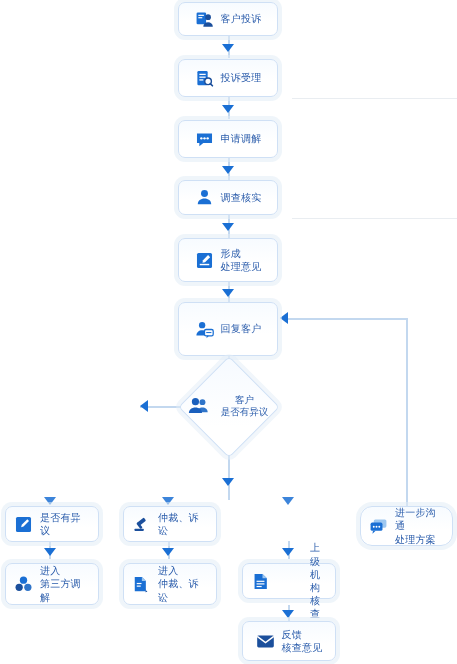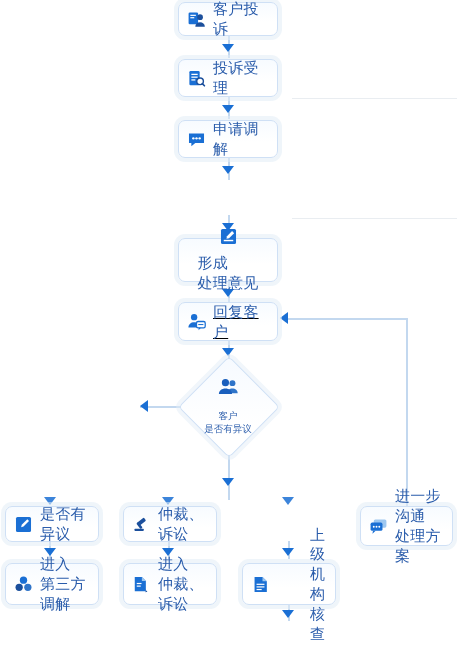--- a/index.html
+++ b/index.html
@@ -41,21 +41,21 @@
     box-shadow: 0 0 0 4px rgba(226,236,246,0.55);
   }
   .node .ico {
     flex: 0 0 auto;
     width: 19px;
     height: 19px;
     display: block;
   }
   .node .lbl {
     color: #2a5cab;
-    font-size: 15px;
+    font-size: 10px;
     line-height: 1.32;
     white-space: pre-line;
     letter-spacing: .2px;
     text-align: left;
   }
 
   
   .diamond-wrap {
     position: absolute;
   }
@@ -73,21 +73,21 @@
     border-radius: 5px;
     box-shadow: 0 0 0 4px rgba(228,237,247,0.5);
   }
   .diamond-content {
     position: absolute;
     left: 0;
     top: 0;
     width: 100%;
     height: 100%;
     display: flex;
-    flex-direction: column;
+    flex-direction: row;
     align-items: center;
     justify-content: center;
     gap: 12px;
   }
   .diamond-content .ico { width: 21px; height: 21px; display:block; }
   .diamond-content .lbl {
     color: #2a5cab;
     font-size: 9.5px;
     line-height: 1.3;
     text-align: center;
@@ -204,34 +204,43 @@
       <svg viewBox="0 0 24 24" width="19" height="19">
         <path d="M2.5 4.5h19v12h-11l-5 4v-4h-3z" fill="#1a6fd4"></path>
         <circle cx="8" cy="10.5" r="1.5" fill="#ffffff"></circle>
         <circle cx="12" cy="10.5" r="1.5" fill="#ffffff"></circle>
         <circle cx="16" cy="10.5" r="1.5" fill="#ffffff"></circle>
       </svg>
     </span>
     <span class="lbl">申请调解</span>
   </div>
 
-
-  <div class="node" style="left:178px; top:238px; width:100px; height:44px;flex-direction:column;">
+  <div class="node" style="left:178px; top:180px; width:100px; height:35px;">
+    <span class="ico">
+      <svg viewBox="0 0 24 24" width="19" height="19">
+        <circle cx="12" cy="7" r="4.4" fill="#1a6fd4"></circle>
+        <path d="M3.5 20.5c0-4.4 3.8-7.2 8.5-7.2s8.5 2.8 8.5 7.2z" fill="#1a6fd4"></path>
+      </svg>
+    </span>
+    <span class="lbl">调查核实</span>
+  </div>
+
+  <div class="node" style="left:178px; top:238px; width:100px; height:44px;">
     <span class="ico">
       <svg viewBox="0 0 24 24" width="19" height="19">
         <rect x="2.5" y="2.5" width="19" height="19" rx="2" fill="#1a6fd4"></rect>
         <path d="M16.5 5.2l2.6 2.6-6.4 6.4-3.3.7.7-3.3z" fill="#ffffff"></path>
         <rect x="6" y="16.2" width="12" height="1.8" fill="#ffffff"></rect>
       </svg>
     </span>
     <span class="lbl">形成
 处理意见</span>
   </div>
 
-  <div class="node" style="left:178px; top:302px; width:100px; height:39px;text-decoration:underline;">
+  <div class="node" style="left:178px; top:302px; width:100px; height:54px;">
     <span class="ico">
       <svg viewBox="0 0 24 24" width="19" height="19">
         <circle cx="9" cy="6.5" r="4" fill="#1a6fd4"></circle>
         <path d="M1.8 19.5c0-4 3.2-6.6 7.2-6.6s7.2 2.6 7.2 6.6z" fill="#1a6fd4"></path>
         <rect x="12" y="12" width="11" height="8" rx="2" fill="#ffffff" stroke="#1a6fd4" stroke-width="1.6"></rect>
         <path d="M15 20l-.5 3 3.2-3z" fill="#1a6fd4"></path>
         <rect x="14.2" y="15.2" width="6.5" height="1.3" fill="#1a6fd4"></rect>
       </svg>
     </span>
     <span class="lbl">回复客户</span>
@@ -269,21 +278,21 @@
       <svg viewBox="0 0 24 24" width="19" height="19">
         <rect x="3" y="17.5" width="12" height="2.6" rx="1" fill="#1b4f9c"></rect>
         <rect x="6.5" y="6" width="11" height="5" rx="1.4" fill="#1b4f9c" transform="rotate(-38 12 8.5)"></rect>
         <rect x="7.5" y="9" width="3.2" height="9" rx="1.2" fill="#1b4f9c" transform="rotate(-38 9 13)"></rect>
       </svg>
     </span>
     <span class="lbl">仲裁、诉讼</span>
   </div>
 
 
-  <div class="node" style="left:360px; top:506px; width:93px; height:40px;">
+  <div class="node" style="left:360px; top:506px; width:93px; height:40px;border-radius:12px;">
     <span class="ico">
       <svg viewBox="0 0 24 24" width="19" height="19">
         <rect x="6" y="3" width="16" height="10.5" rx="2" fill="#9dc7f0"></rect>
         <rect x="2" y="7" width="15" height="10.5" rx="2" fill="#1a6fd4"></rect>
         <path d="M5 17.5l-.6 3.5 4-3.5z" fill="#1a6fd4"></path>
         <circle cx="6" cy="12.3" r="1.2" fill="#ffffff"></circle>
         <circle cx="9.5" cy="12.3" r="1.2" fill="#ffffff"></circle>
         <circle cx="13" cy="12.3" r="1.2" fill="#ffffff"></circle>
       </svg>
     </span>
@@ -310,28 +319,38 @@
         <path d="M12.5 2.5l5 5h-5z" fill="#9dc7f0"></path>
         <rect x="6" y="10" width="6" height="1.5" fill="#ffffff"></rect>
         <rect x="6" y="13.3" width="5" height="1.5" fill="#ffffff"></rect>
         <path d="M13 14.5l6.5 6.5-2.6.7.7-2.6z" fill="#1b4f9c"></path>
       </svg>
     </span>
     <span class="lbl">进入
 仲裁、诉讼</span>
   </div>
 
-  <div class="node" style="left:242px; top:563px; width:94px; height:42px;gap:40px;">
+  <div class="node" style="left:242px; top:563px; width:94px; height:36px;gap:40px;">
     <span class="ico">
       <svg viewBox="0 0 24 24" width="19" height="19">
         <path d="M4.5 2.5h10l5.5 5.5v13.5h-15.5z" fill="#1a6fd4"></path>
         <path d="M14.5 2.5l5.5 5.5h-5.5z" fill="#9dc7f0"></path>
         <rect x="7" y="11" width="10" height="1.5" fill="#ffffff"></rect>
         <rect x="7" y="14.3" width="10" height="1.5" fill="#ffffff"></rect>
         <rect x="7" y="17.6" width="6.5" height="1.5" fill="#ffffff"></rect>
       </svg>
     </span>
     <span class="lbl">上级机构
 核查</span>
   </div>
 
+  <div class="node" style="left:242px; top:621px; width:94px; height:40px;">
+    <span class="ico">
+      <svg viewBox="0 0 24 24" width="19" height="19">
+        <rect x="1.5" y="4.5" width="21" height="15" rx="1.8" fill="#1b4f9c"></rect>
+        <path d="M1.5 5.5l10.5 8 10.5-8" fill="none" stroke="#ffffff" stroke-width="1.8"></path>
+      </svg>
+    </span>
+    <span class="lbl">反馈
+核查意见</span>
+  </div>
 
 </div>
 
 </body></html>

